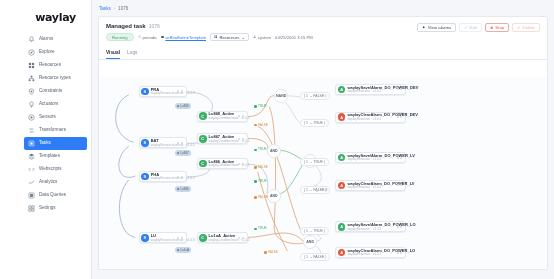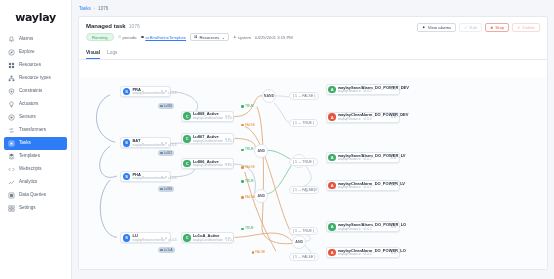--- a/index.html
+++ b/index.html
@@ -4,21 +4,21 @@
 <style>
   * { box-sizing: border-box; margin:0; padding:0; }
   html,body { width:554px; height:279px; overflow:hidden; }
   body {
     font-family: "Liberation Sans", sans-serif;
     font-size: 5px;
     background:#ffffff;
     color:#2c3e50;
     -webkit-font-smoothing: antialiased;
   }
-  #app { display:flex; width:554px; height:279px; }
+  #app { display:flex; width:554px; height:279px;padding-left:20px; }
 
   
   #sidebar {
     width:72px; height:279px;
     background:#ffffff;
     border-right:1px solid #e6e9ef;
     flex:0 0 72px;
     padding-top:8px;
   }
   .brand {

